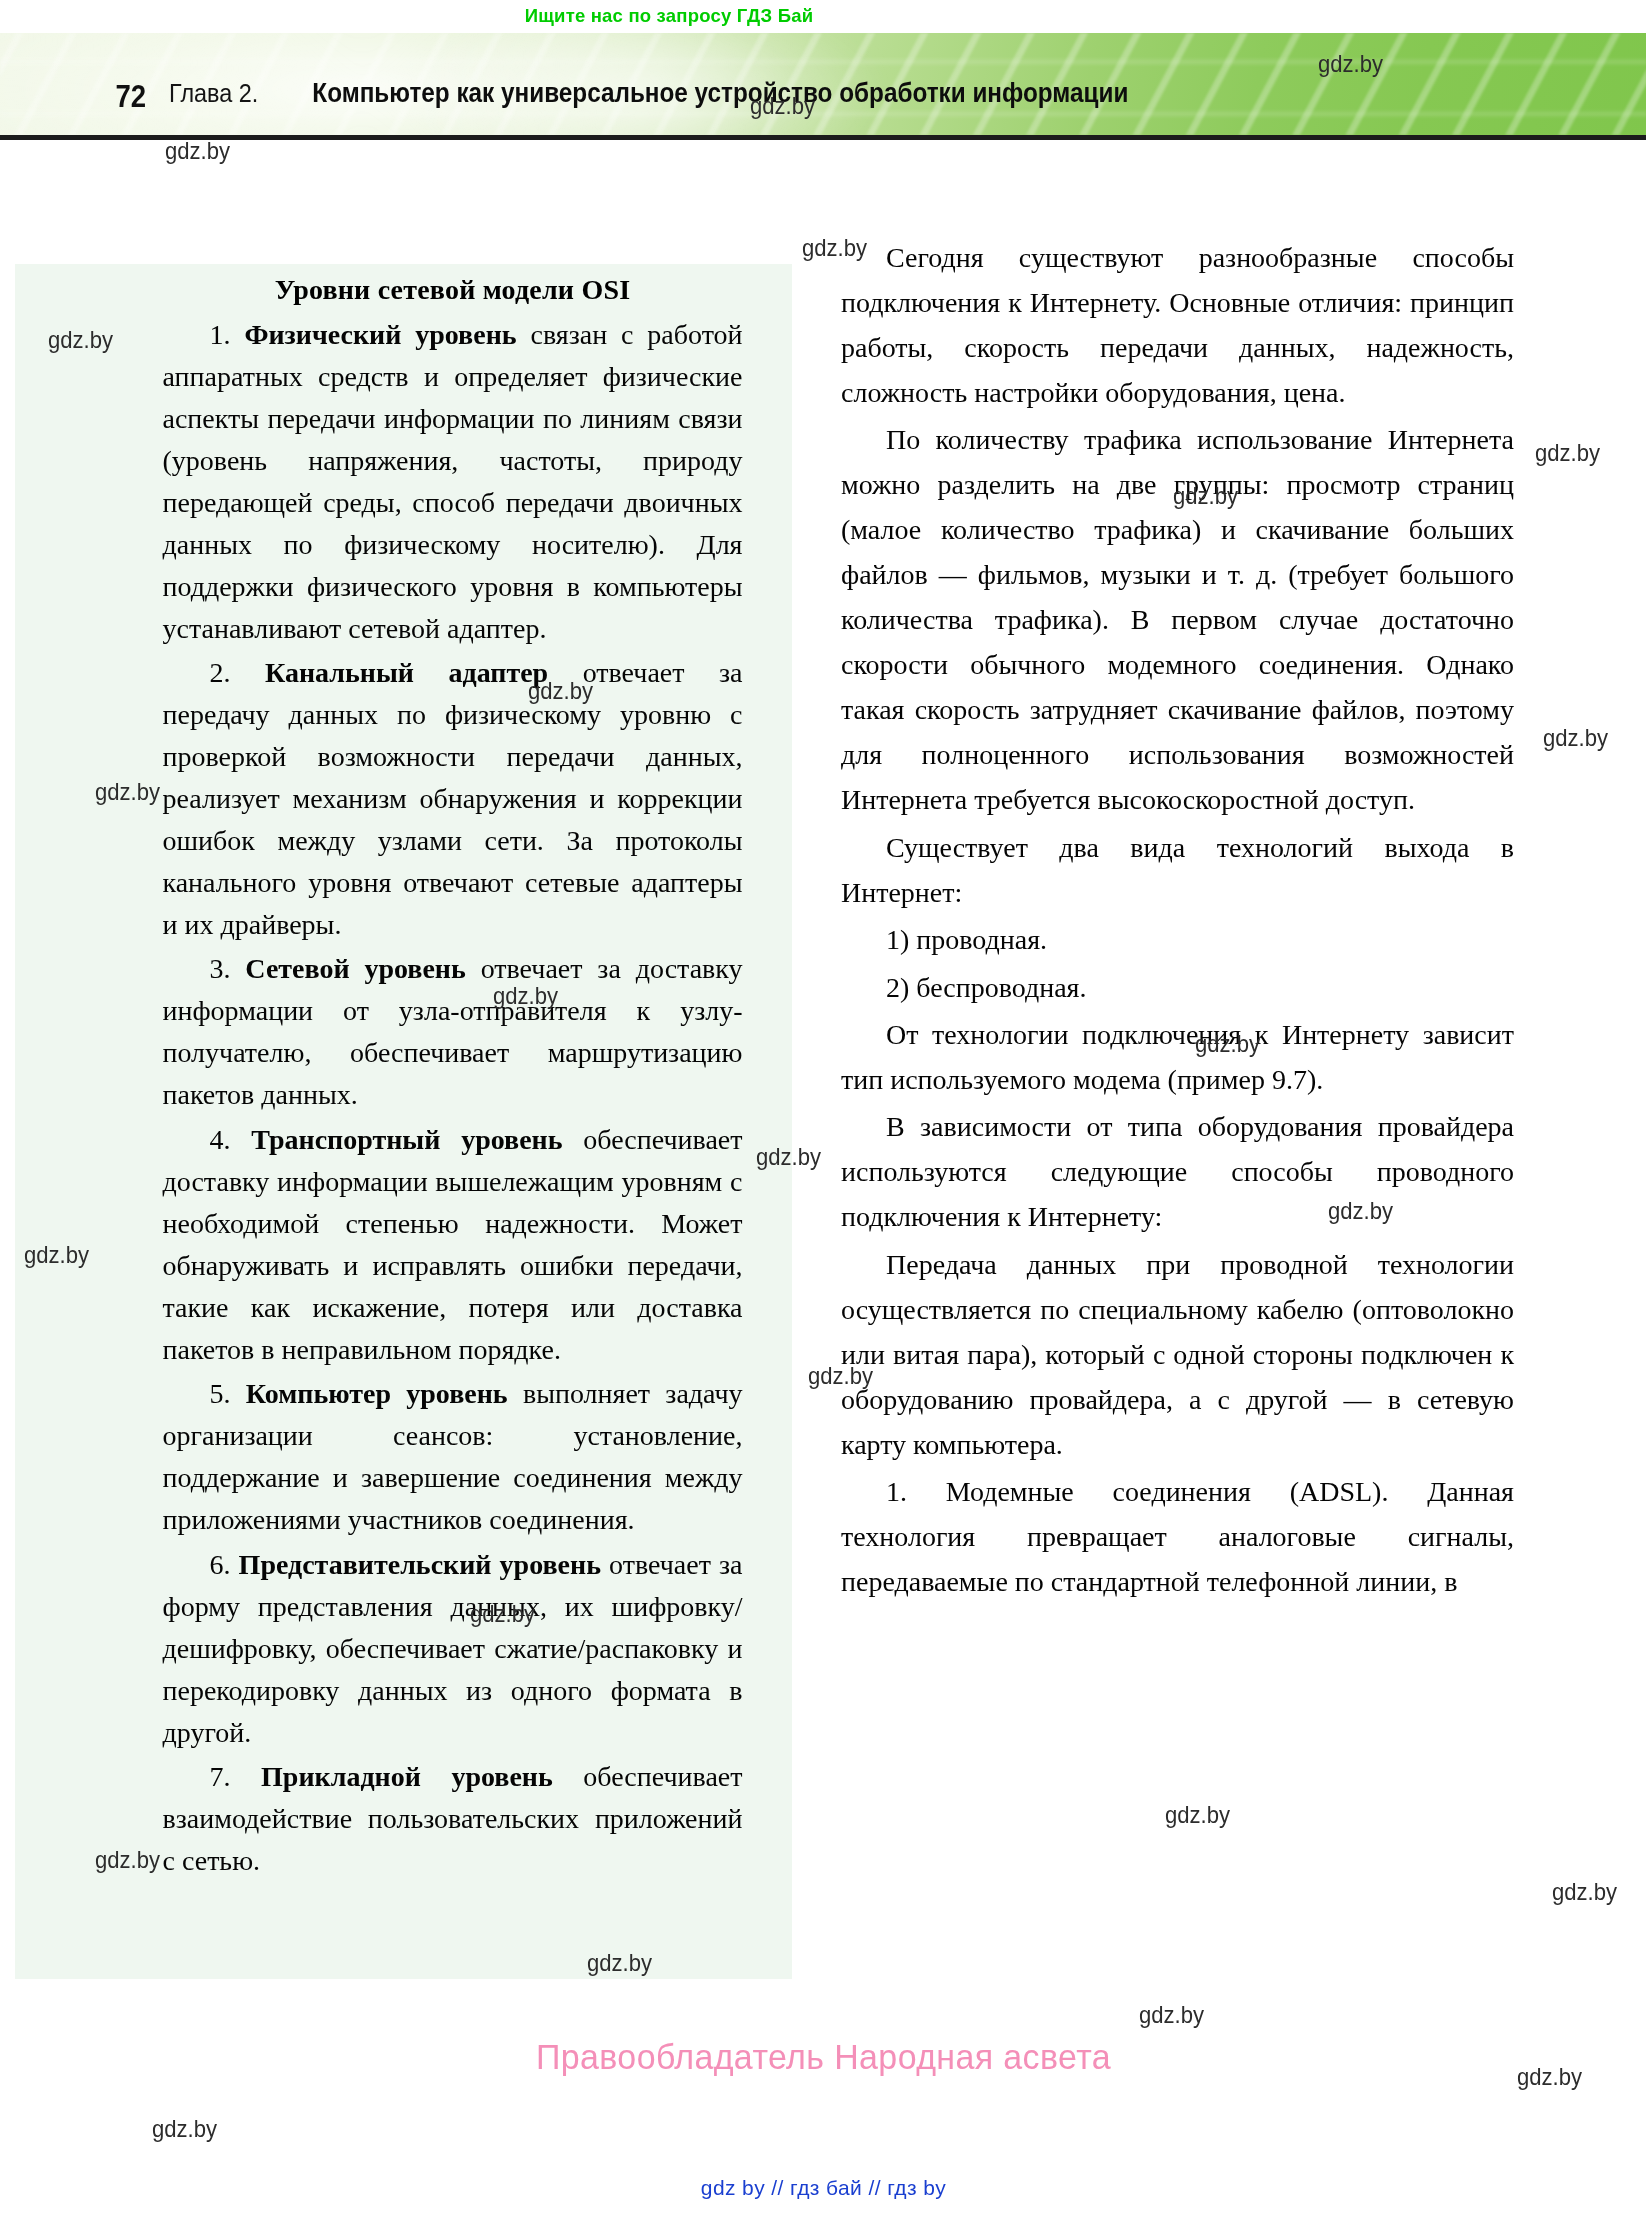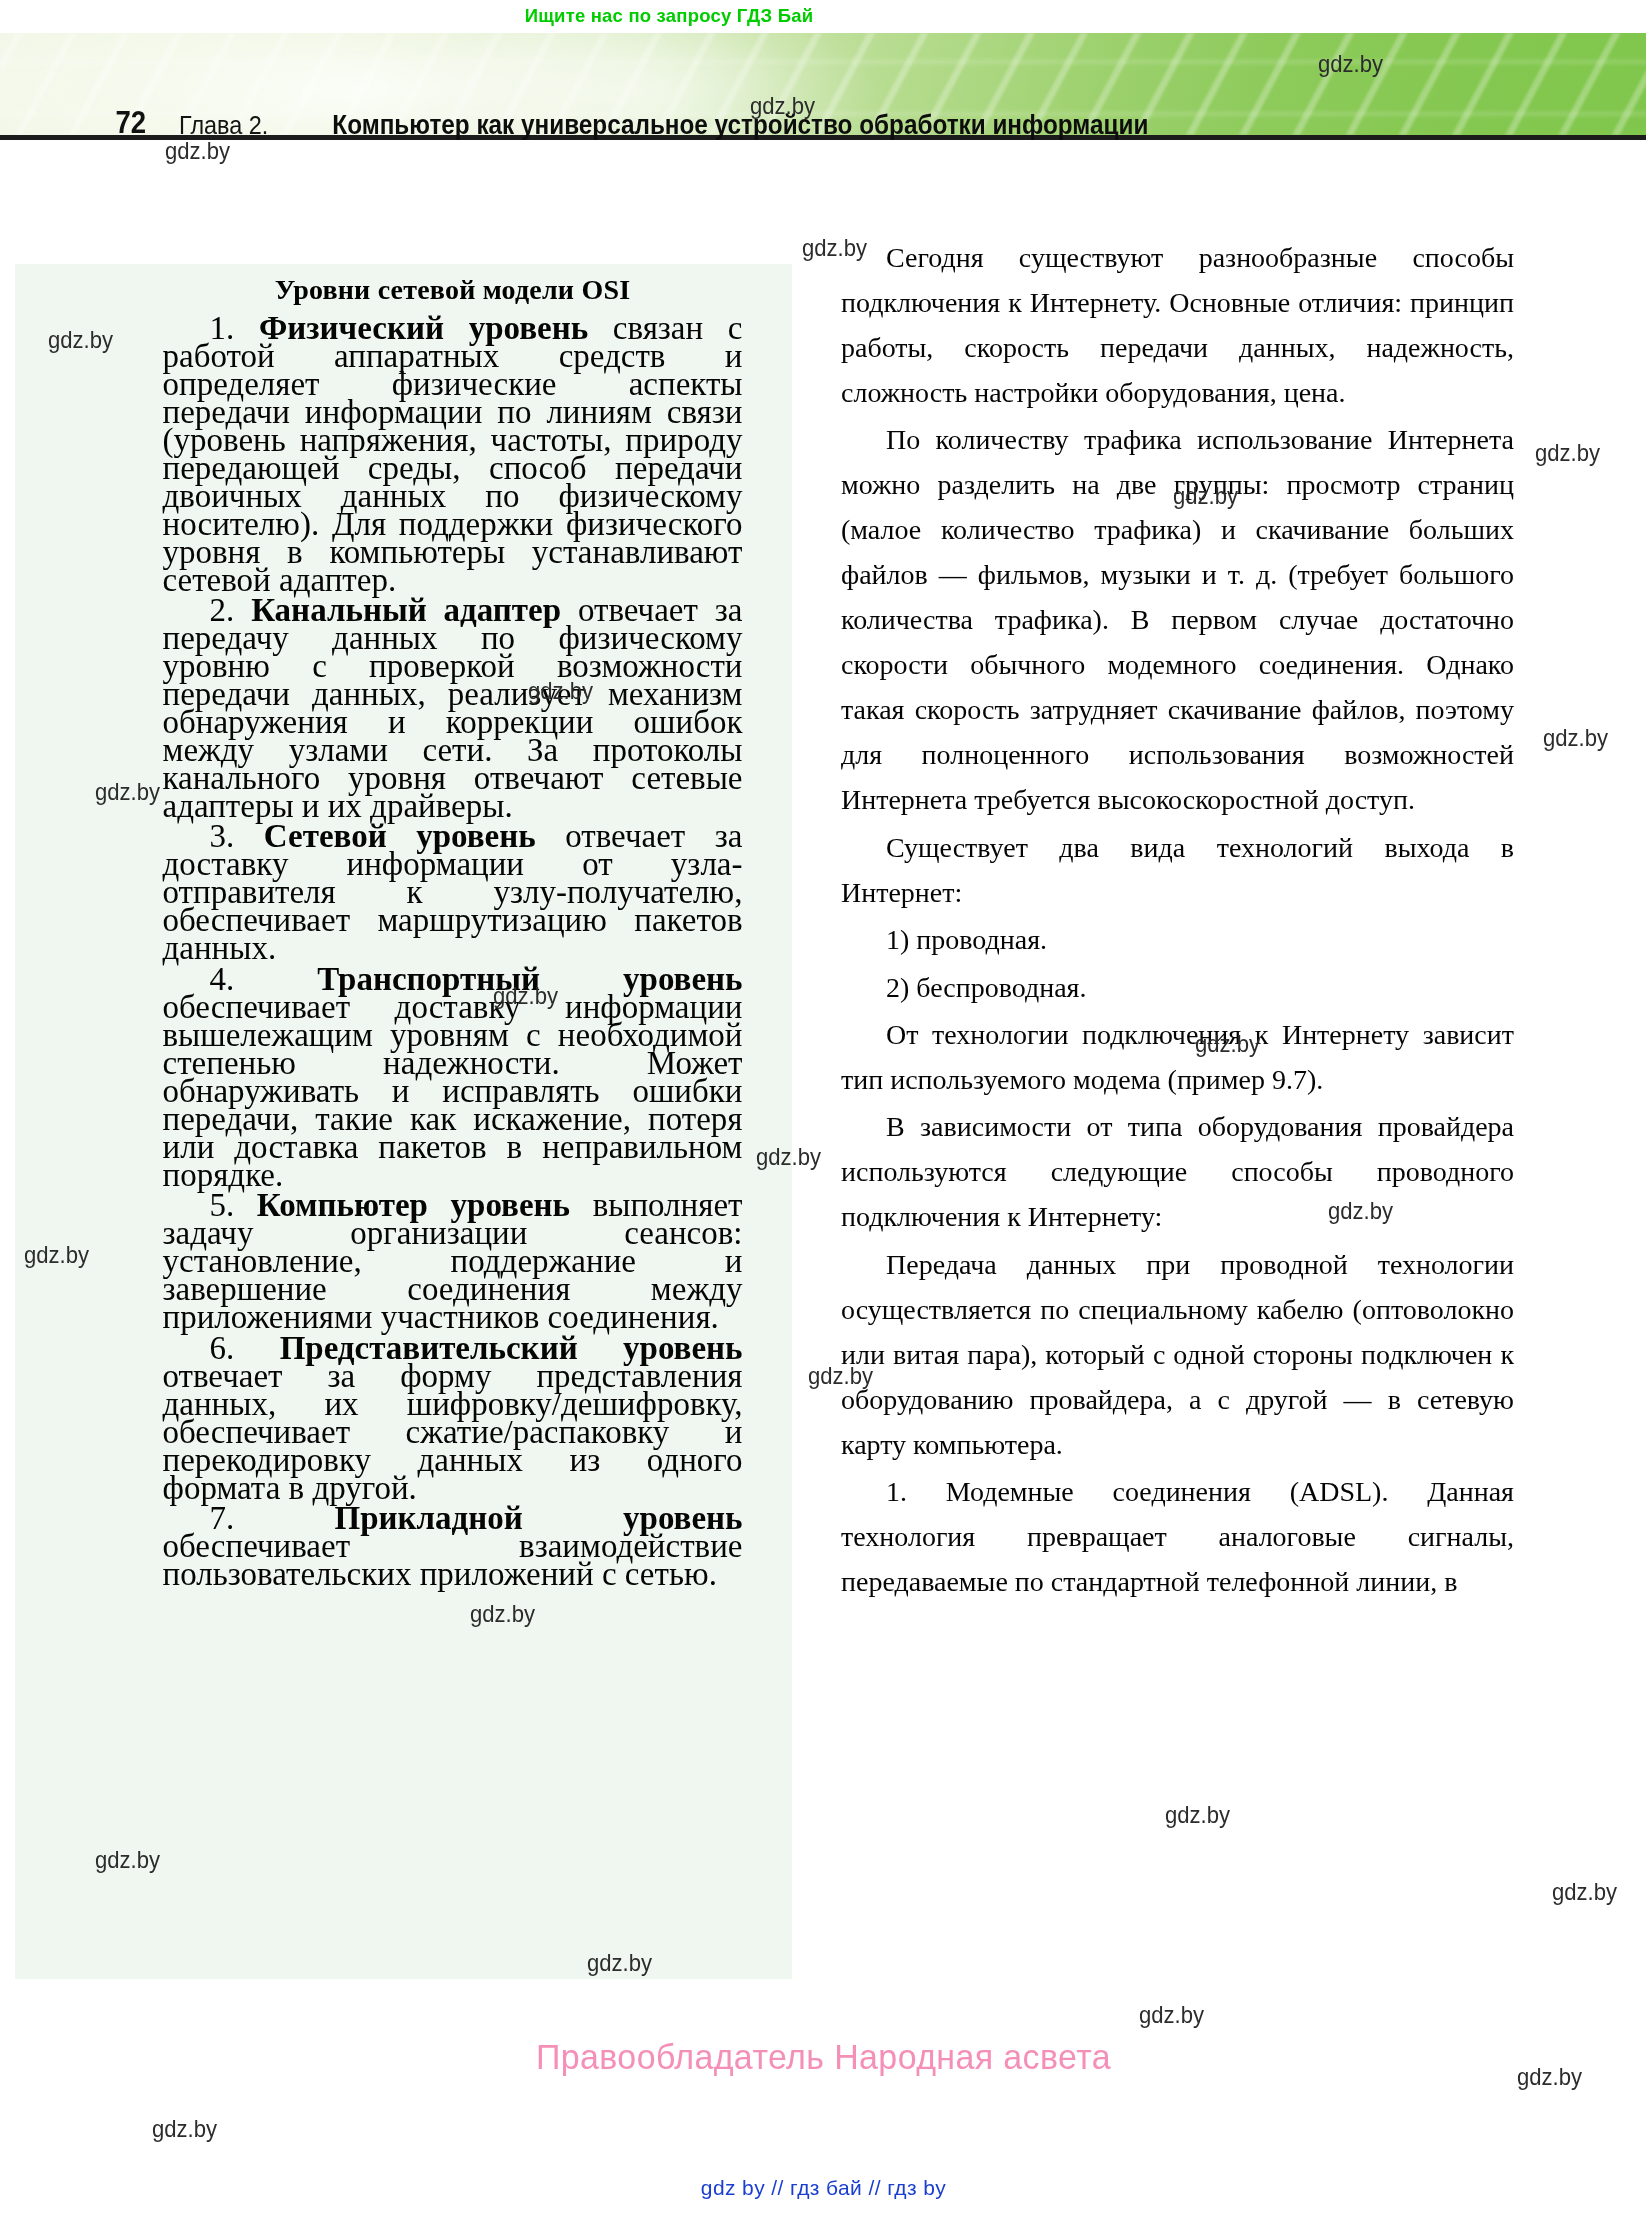--- a/index.html
+++ b/index.html
@@ -101,24 +101,24 @@
     position: absolute;
     left: 0; top: 135px;
     width: 1647px;
     height: 4.8px;
     background: #1c1c1c;
   }
 
   .header-line {
     position: absolute;
     left: 113px;
-    top: 104px;
+    top: 78px;
     display: flex;
-    align-items: flex-end;
-    gap: 24px;
+    align-items: flex-start;
+    gap: 14px;
     white-space: nowrap;
   }
   .page-num {
     font-family: "Liberation Sans", "DejaVu Sans", sans-serif;
     font-size: 32px;
     font-weight: 700;
     color: #111111;
     transform: scaleX(0.86);
     transform-origin: left baseline;
   }
@@ -169,22 +169,22 @@
     text-align: center;
     color: #000;
     letter-spacing: 0.2px;
     margin: 0 0 8px 0;
   }
 
   p.body {
     margin: 0 0 2.4px 0;
     text-align: justify;
     text-justify: inter-word;
-    font-size: 33px;
-    line-height: 28px;
+    font-size: 28px;
+    line-height: 42px;
     color: #050505;
     text-indent: 47px;
     hyphens: manual;
   }
   p.body.right {
     font-size: 28px;
     line-height: 45px;
     text-indent: 45px;
   }
   p.body.nolist {

